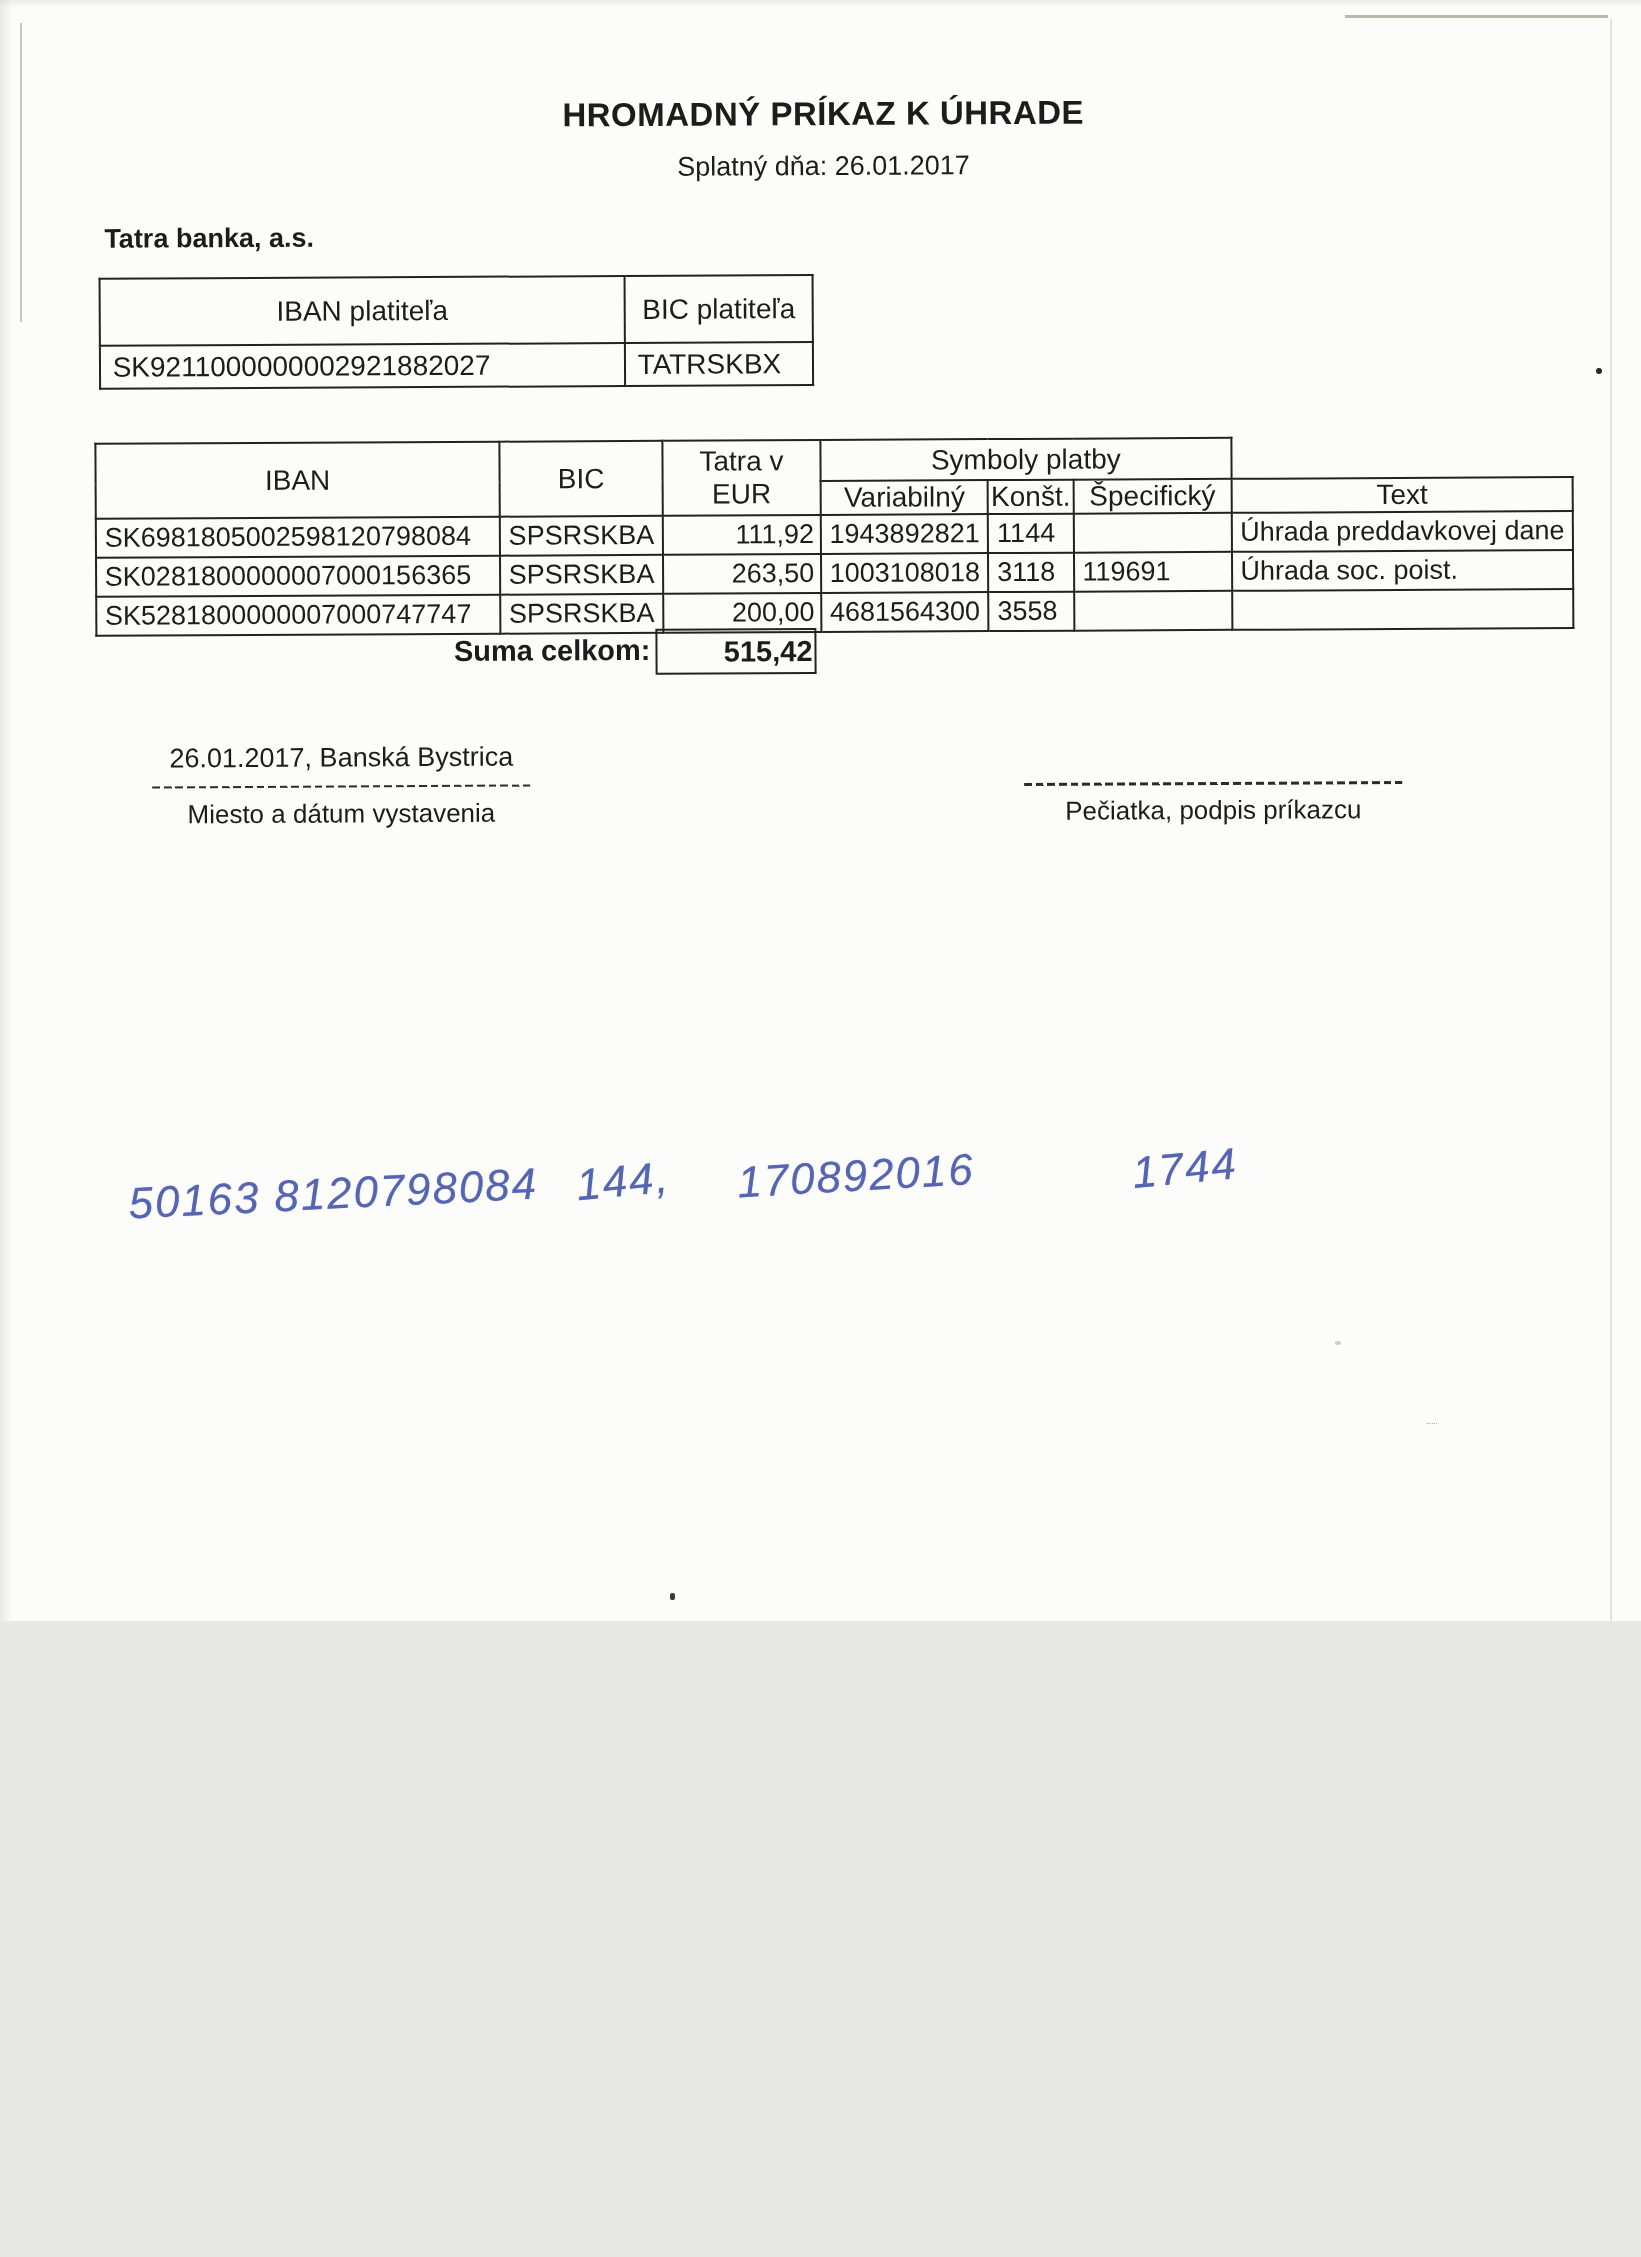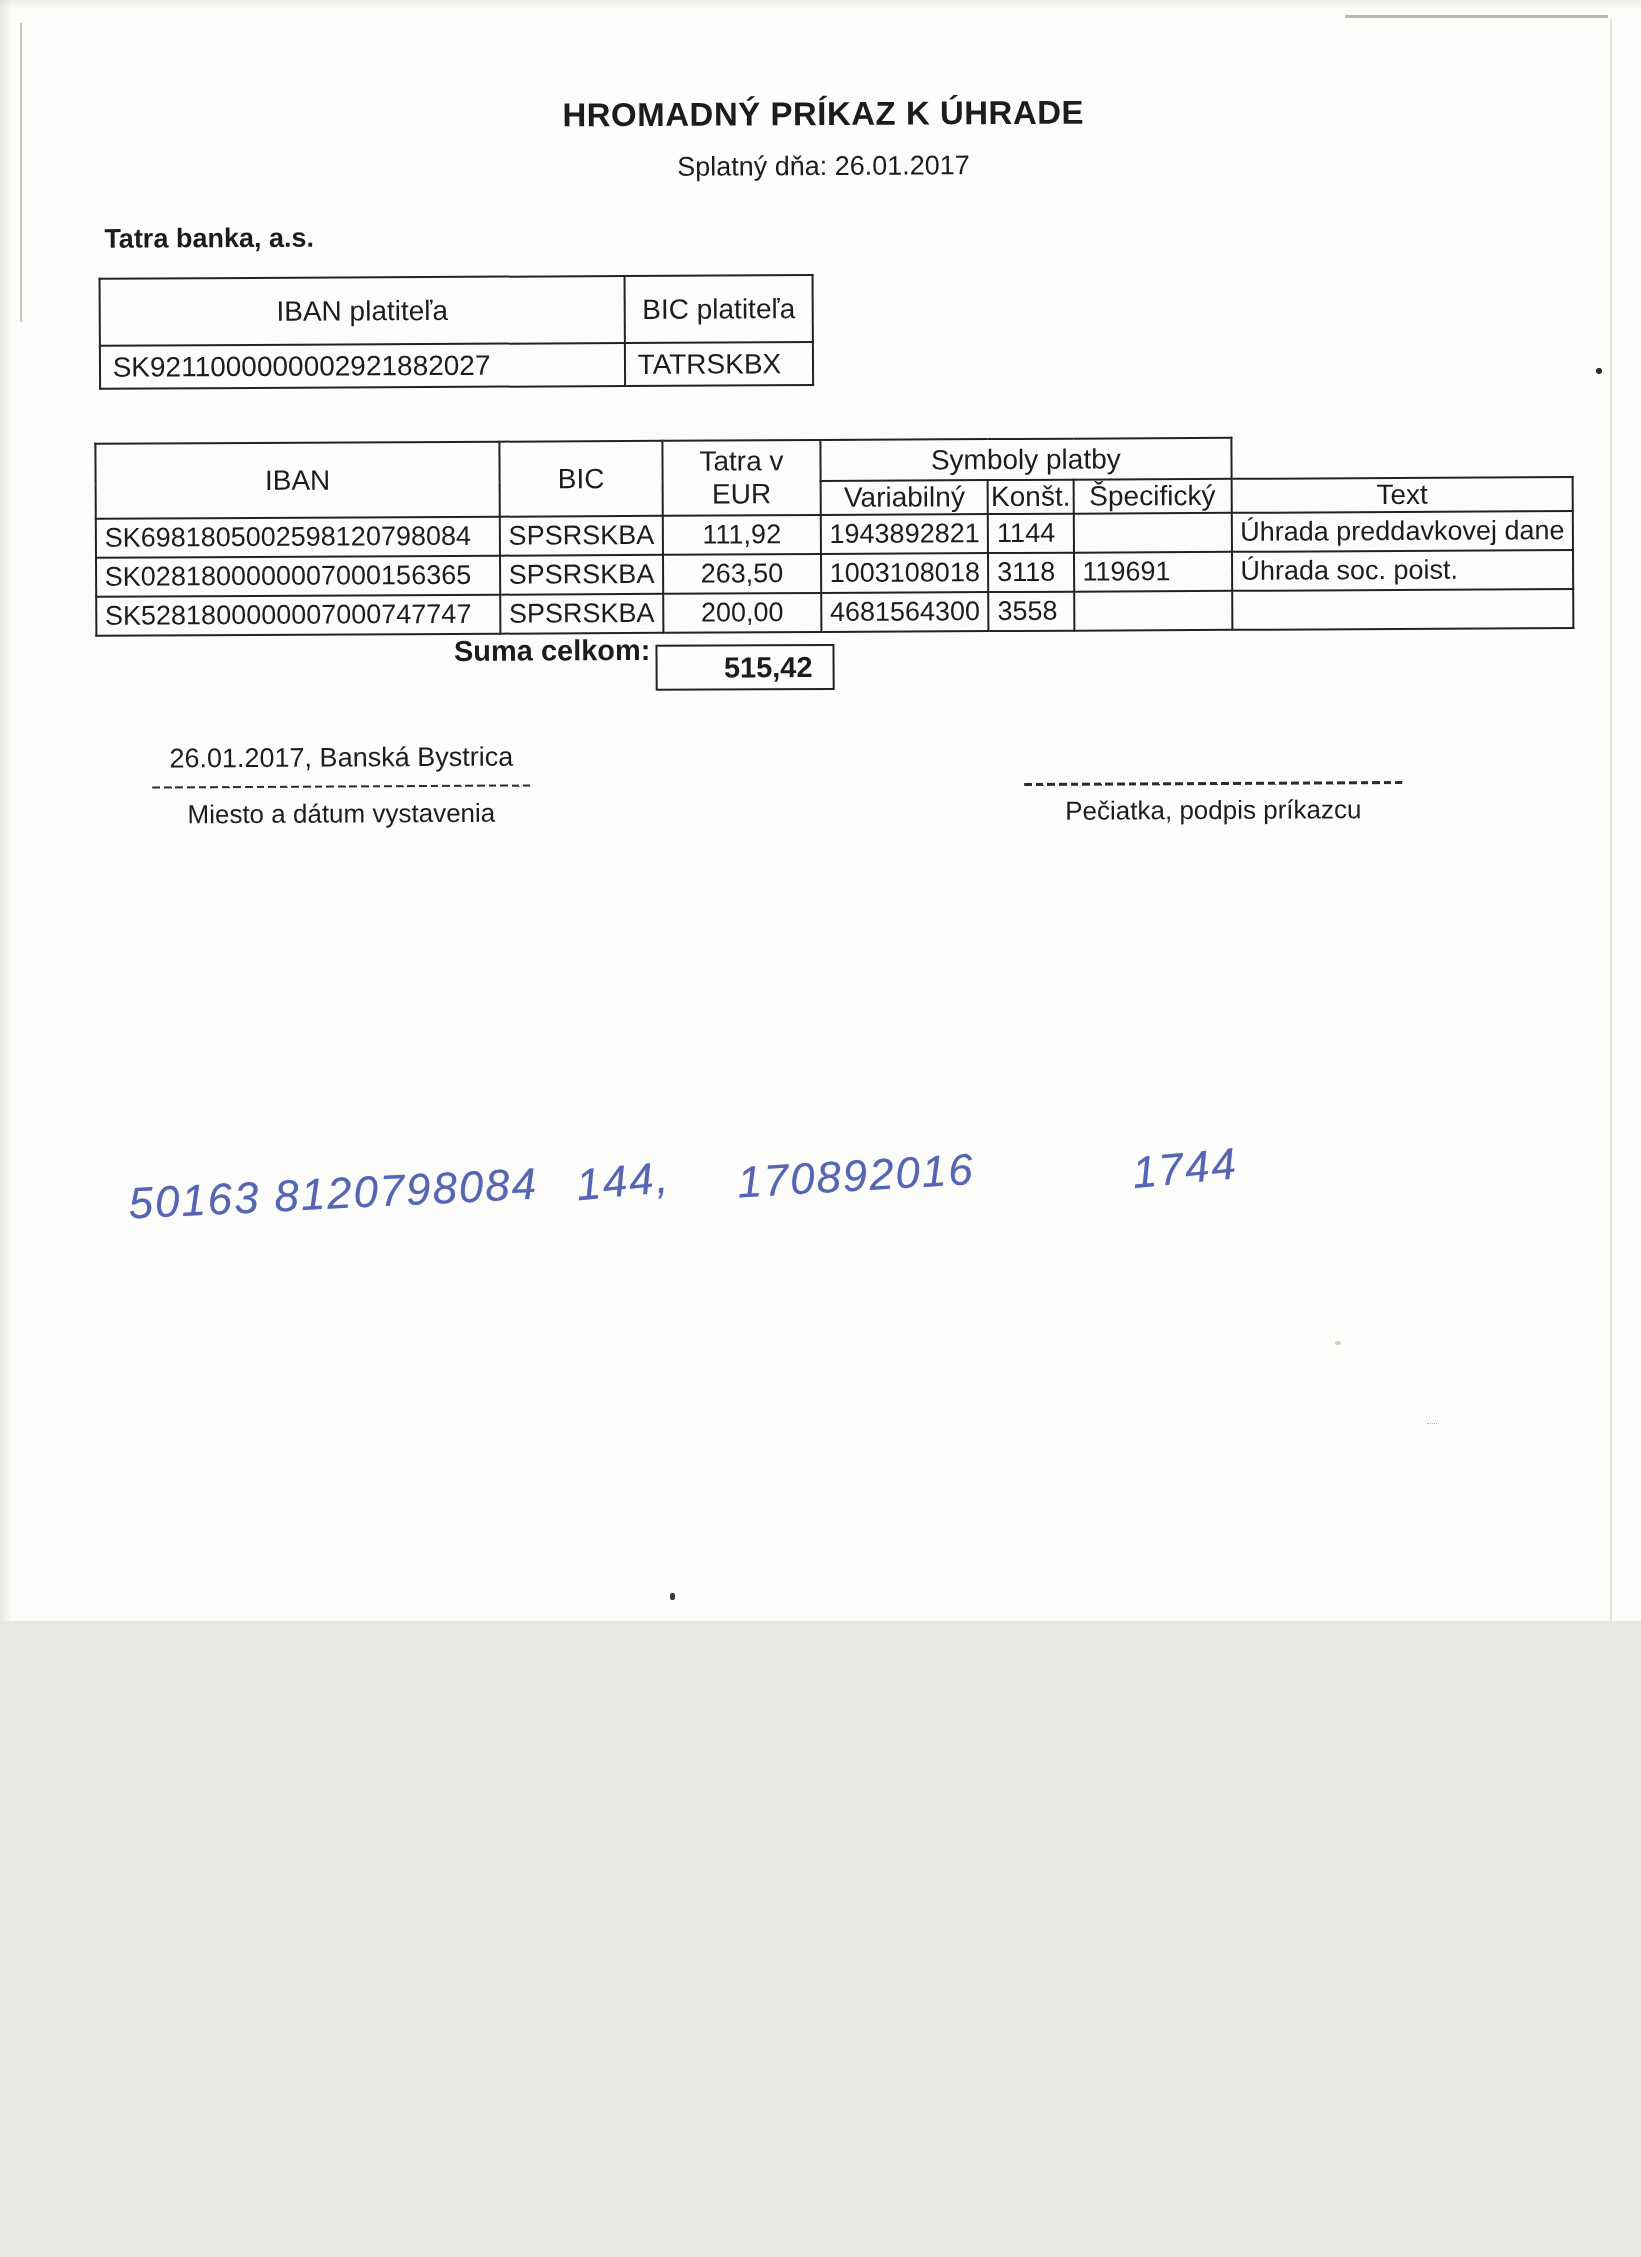--- a/index.html
+++ b/index.html
@@ -26,25 +26,25 @@
 
   
   .orders-table { position:absolute; left:98px; top:439px; }
   .orders-table th { font-size:28px; text-align:center; vertical-align:middle; padding:0 1.9px; }
   .orders-table td { height:37px; font-size:27px; vertical-align:middle; }
   .orders-table tr.hrow1 th { height:39px; }
   .orders-table tr.hrow2 th { height:27px; }
   .suma-head { display:inline-block; max-width:108px; white-space:normal; line-height:1.15; }
   .no-border { border:none; background:transparent; }
   .al { text-align:left; padding:0 7.7px; }
-  .ar { text-align:center; padding:0 5.8px; }
+  .ar { text-align:right; padding:0 5.8px; }
 
   .total-label { position:absolute; left:348px; top:633px; width:305px; text-align:right; font-size:29px; font-weight:700; }
   .total-box { position:absolute; left:658px; top:628px; width:155px; height:42px; border:2.9px solid #222;
-               font-size:29px; font-weight:700; text-align:right; line-height:42px; padding-right:20px;margin-top:16px; }
+               font-size:29px; font-weight:700; text-align:right; line-height:42px; padding-right:2px; }
 
   
   .sig-left { position:absolute; left:154px; top:740px; width:378px; }
   .sig-right { position:absolute; left:1026px; top:784px; width:378px; }
   .sig-value { font-size:27px; padding-left:17.4px; margin-bottom:11.6px; }
   .dash-line { height:2.9px; background:repeating-linear-gradient(90deg,#2b2b2b 0 7.7px,transparent 7.7px 11.6px); }
   .sig-label { text-align:center; margin-top:10.6px; font-size:26px; }
 
   
   .hw { position:absolute; font-size:44px; font-style:italic; color:#3e51a8; letter-spacing:1.9px;

